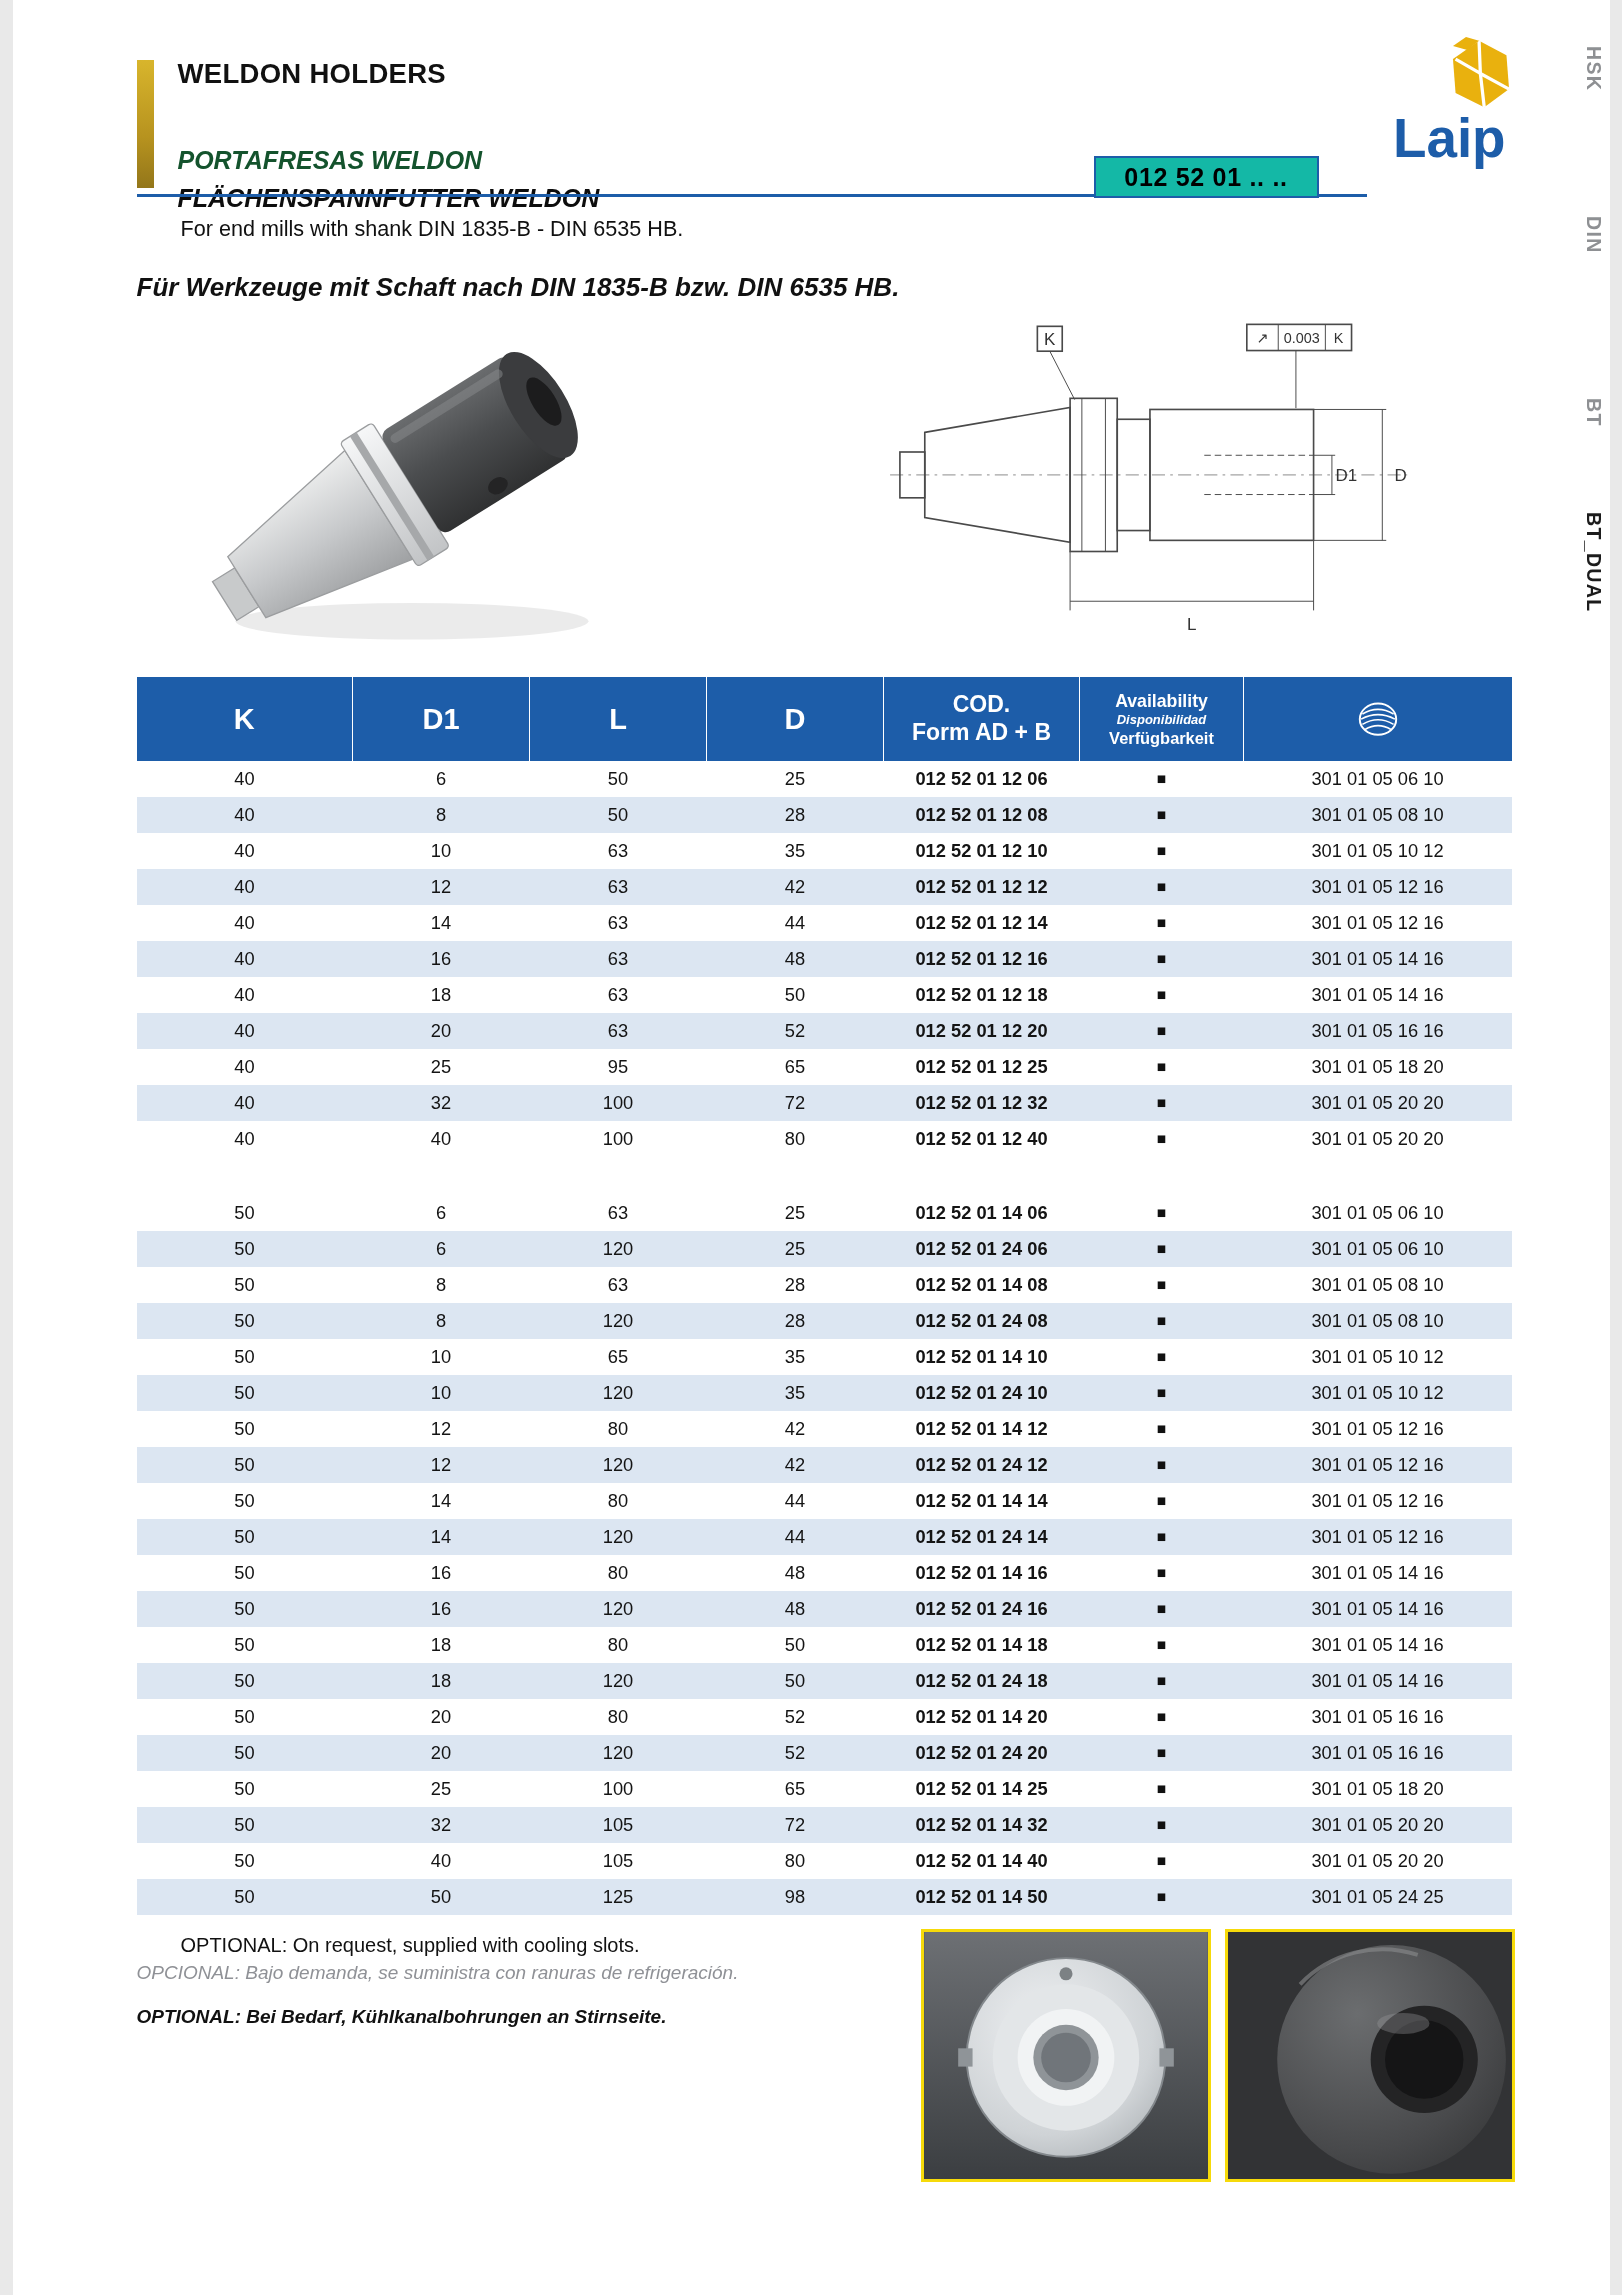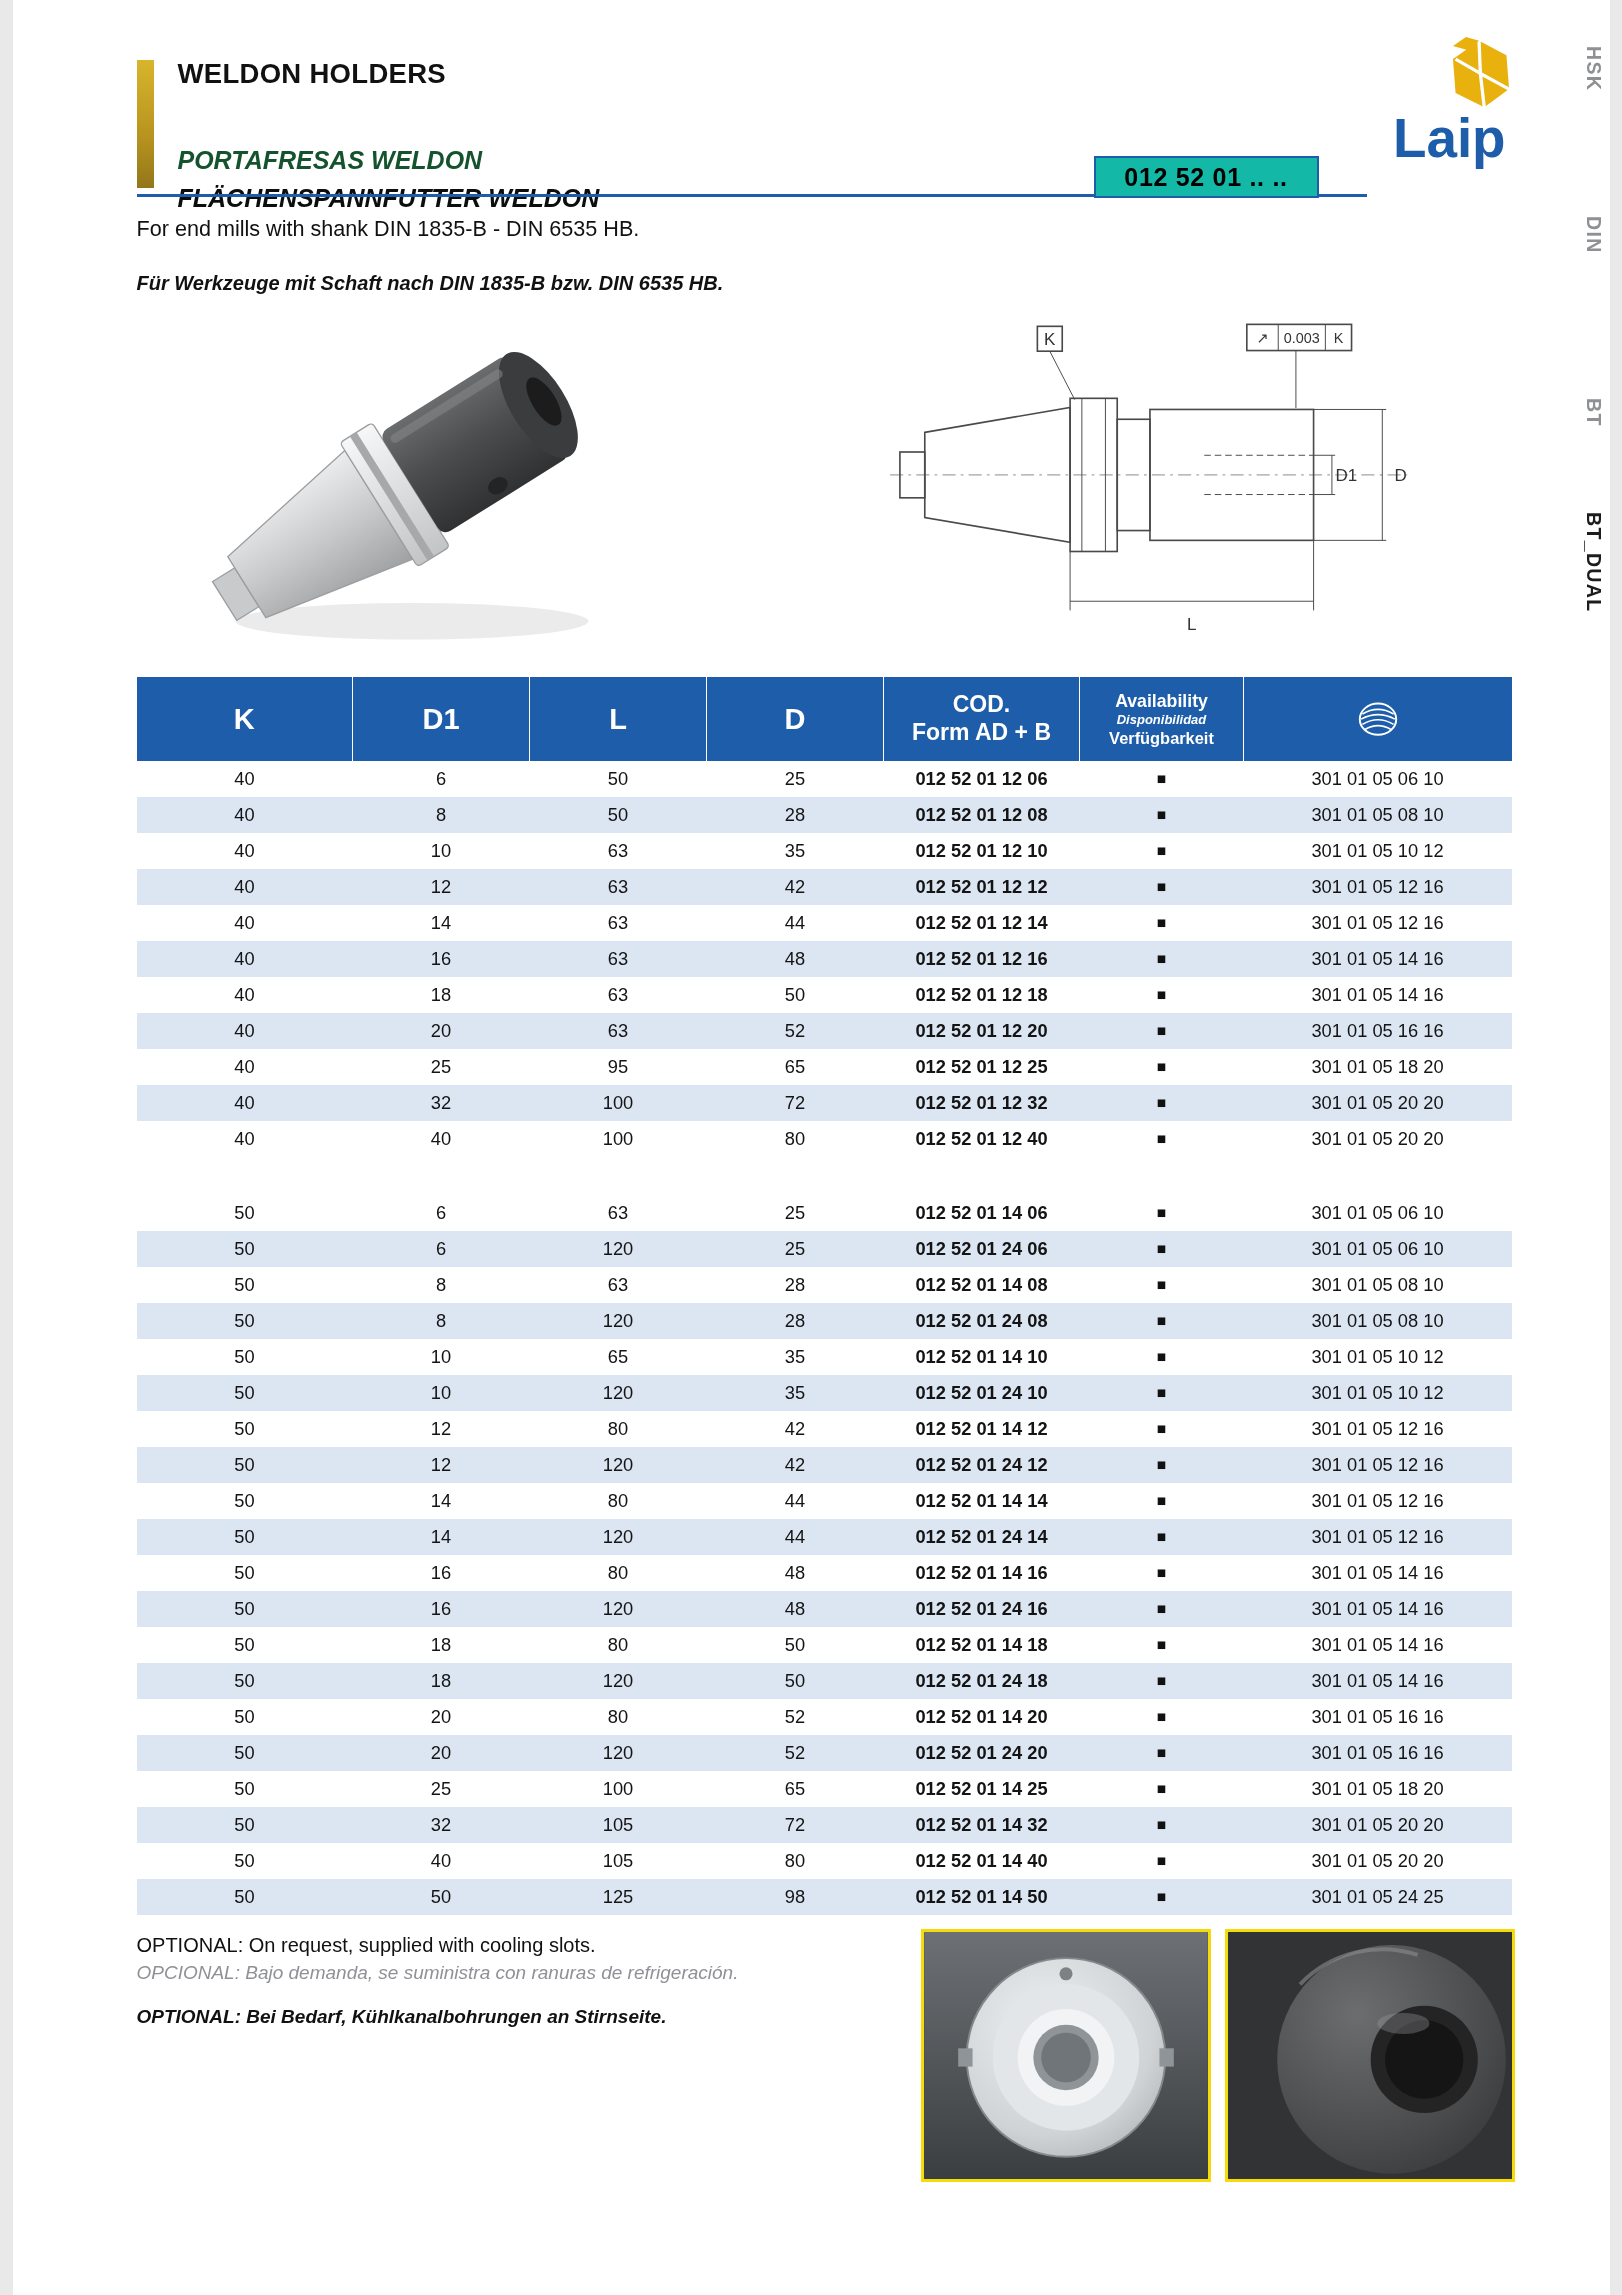--- a/index.html
+++ b/index.html
@@ -20,23 +20,23 @@
     border:2.6px solid #1d5da9; display:flex; align-items:center; justify-content:center;
     font-size:25px; font-weight:bold; color:#000; letter-spacing:0.7px; }
   .logo-wrap { left:1356px; top:33px; width:164px; height:137px; }
 
   
   .vtab { position:absolute; left:1570px; writing-mode:vertical-lr; font-weight:bold;
     color:#8e9093; font-size:19.6px; letter-spacing:1.3px; white-space:pre-line; line-height:1.15; }
   .vtab.active { color:#1c1c1c; }
 
   
-  .t-en { font-size:21.6px; color:#111; }
+  .t-en { font-size:21.6px; color:#111;margin-left:44px; }
   .t-es { font-size:20px; color:#8f9196; font-style:italic; }
-  .t-de { font-size:20px; color:#111; font-style:italic; font-weight:bold; }
+  .t-de { font-size:26px; color:#111; font-style:italic; font-weight:bold; }
 
   
   .table-wrap { left:124px; top:677px; width:1374px; }
   table.products { border-collapse:collapse; table-layout:fixed; width:1374px; }
   table.products thead th { background:#1d5da9; color:#fff; text-align:center; vertical-align:middle;
     height:84px; border-right:1.3px solid #ffffff; padding:0; }
   table.products thead th:last-child { border-right:none; }
   th .hbig { font-size:29px; font-weight:bold; }
   th .cod1 { font-size:23px; font-weight:bold; line-height:1.2; }
   th .cod2 { font-size:23px; font-weight:bold; line-height:1.2; }

